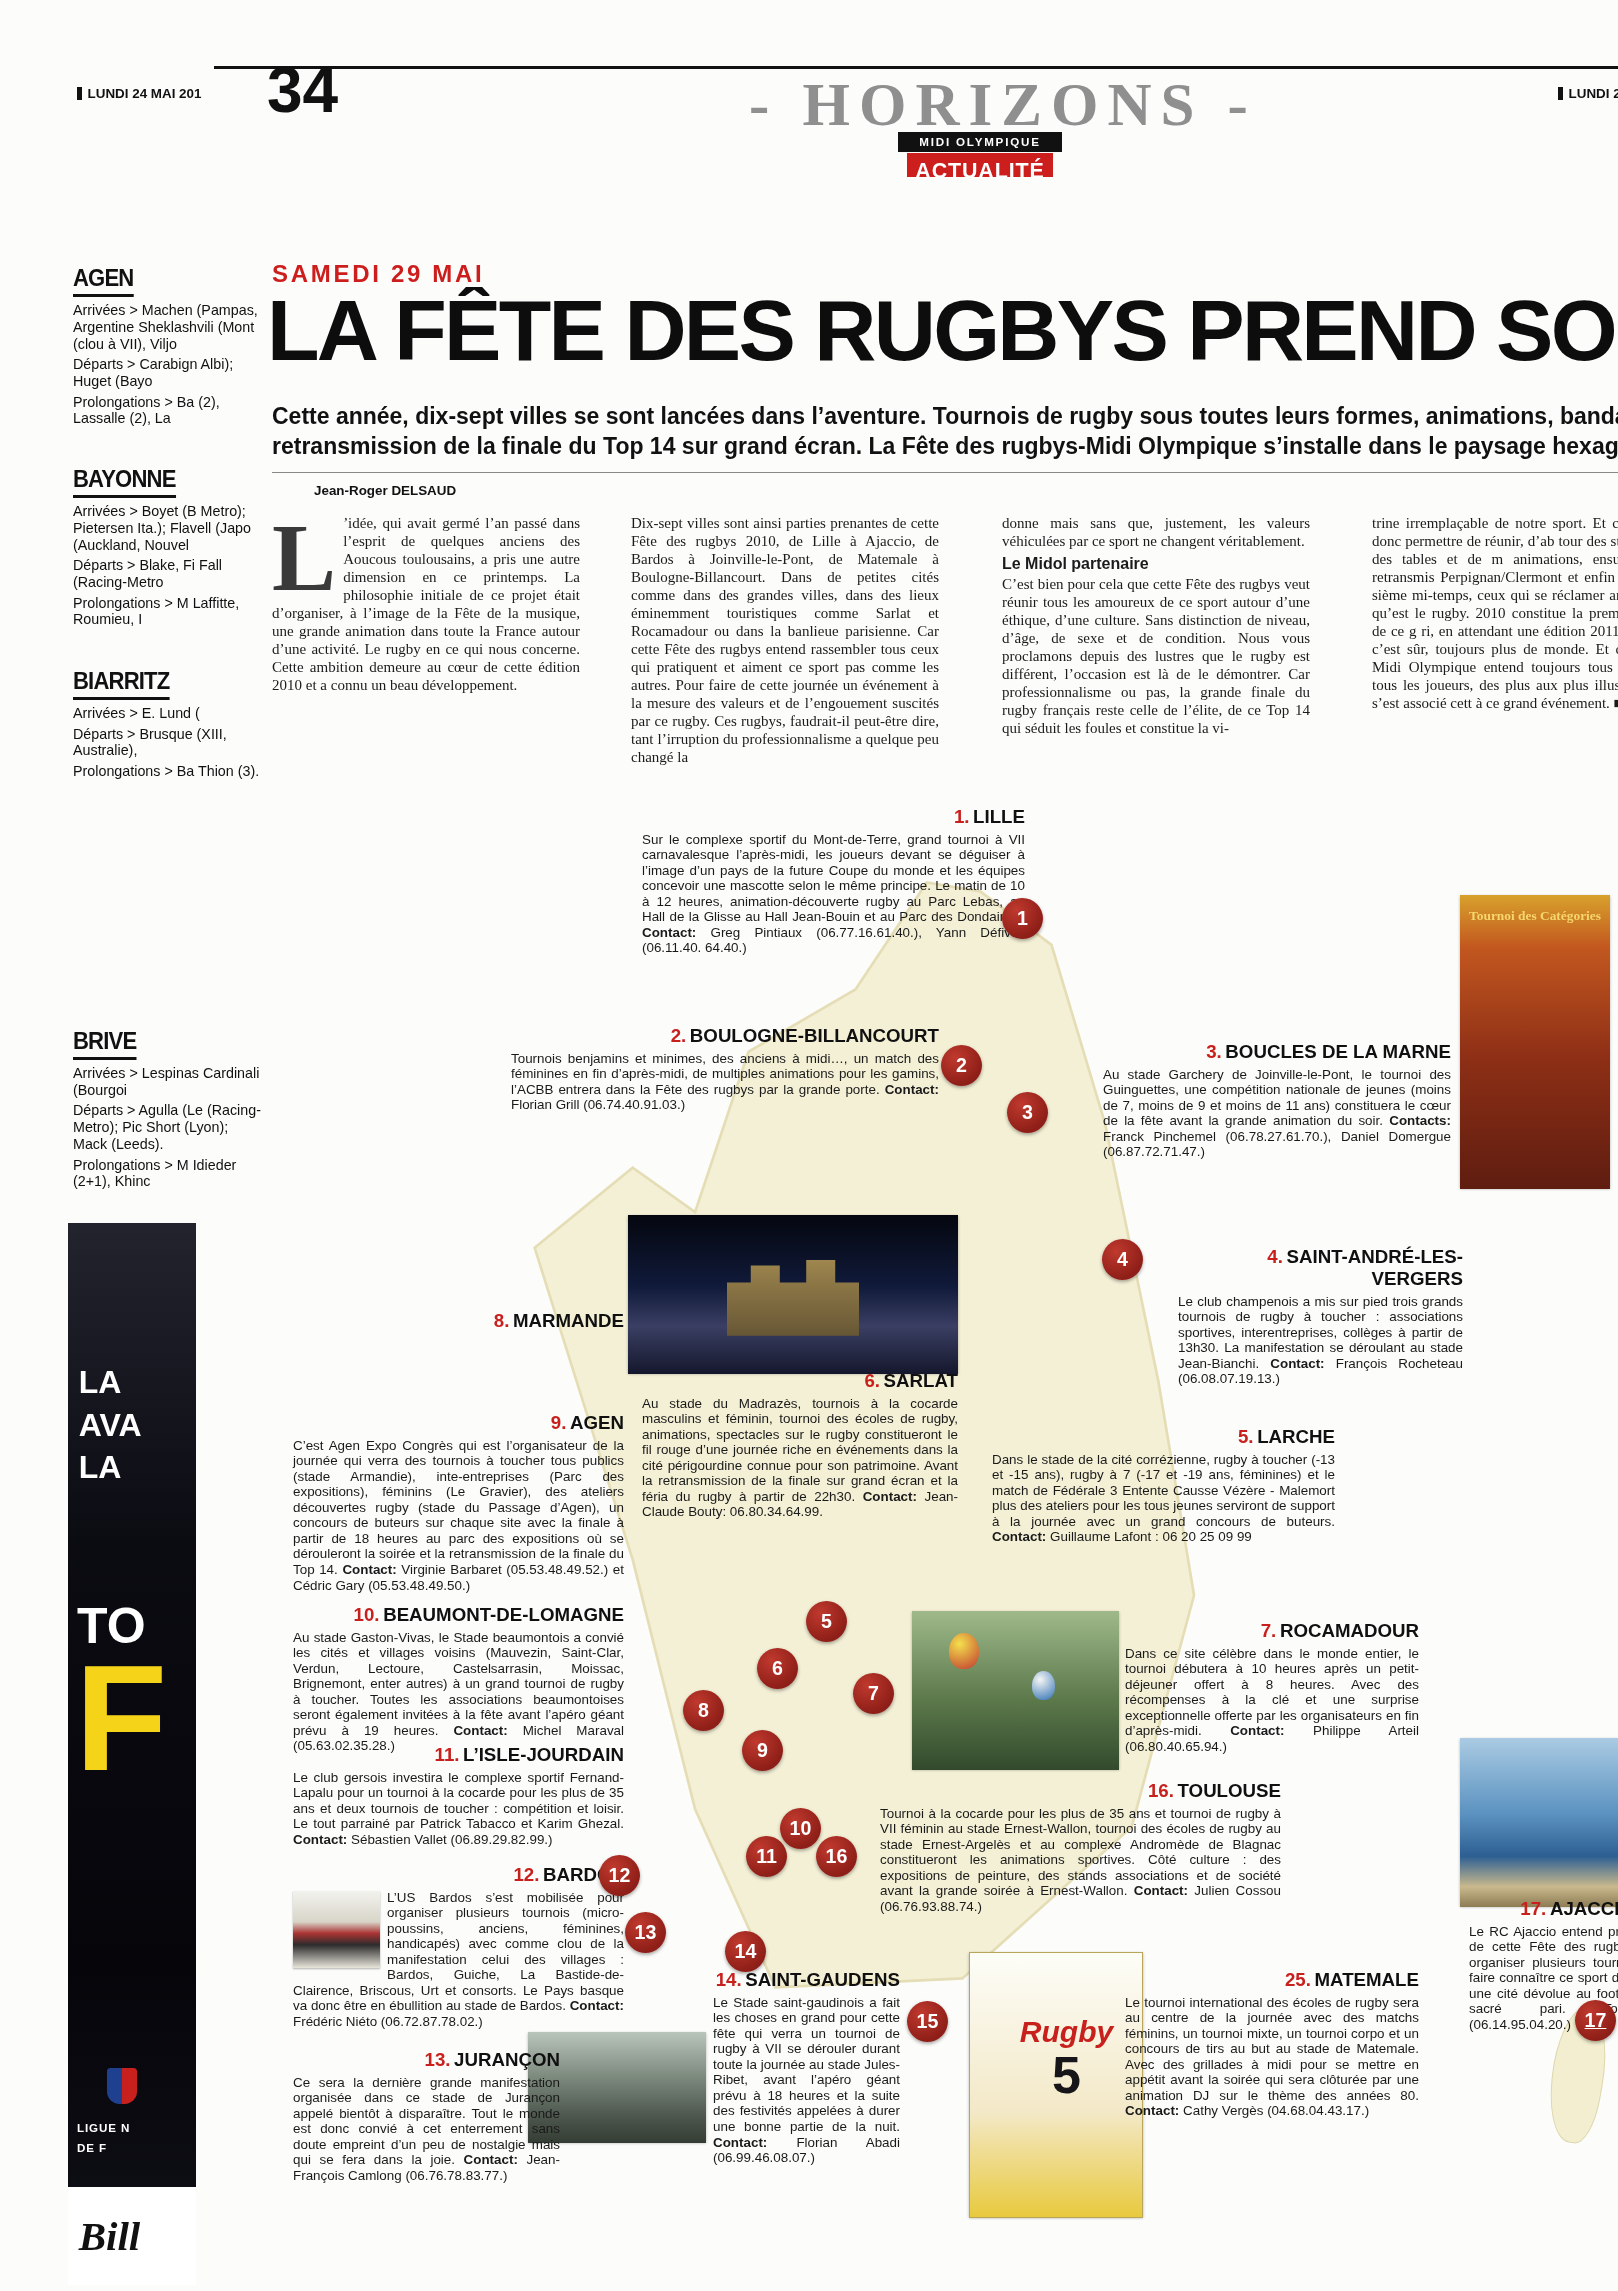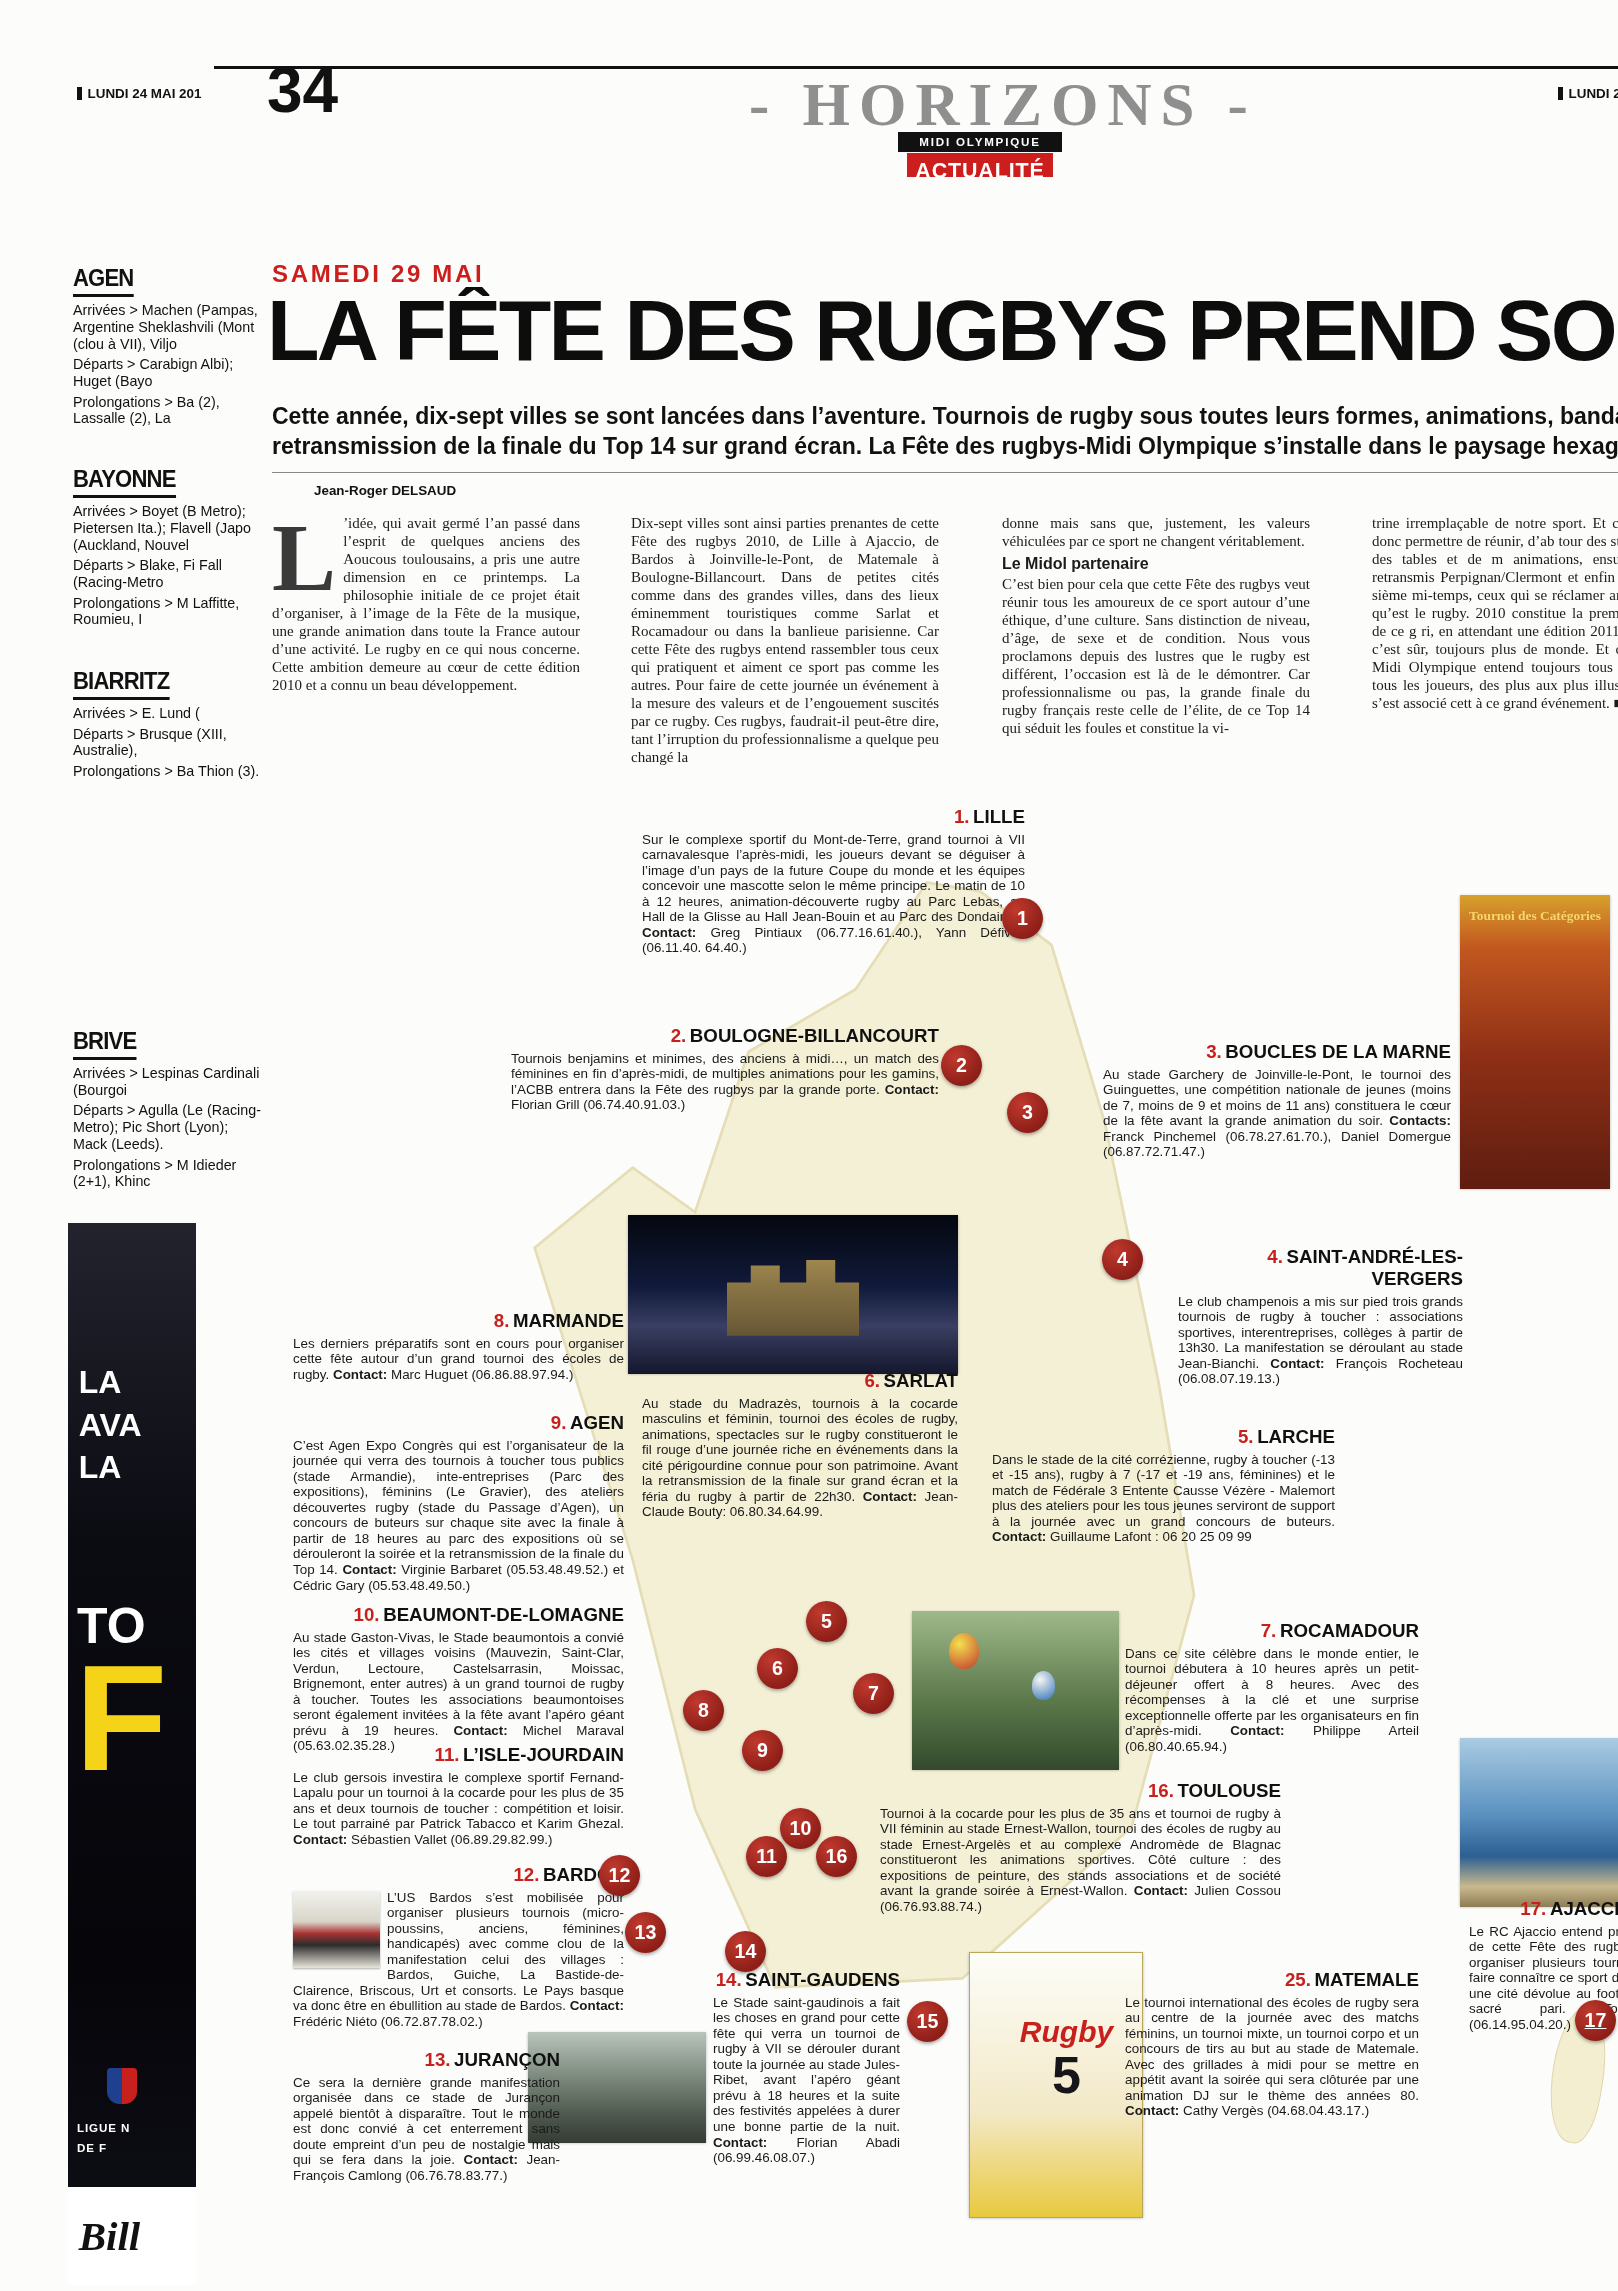--- a/index.html
+++ b/index.html
@@ -217,21 +217,20 @@
   <div class="city" style="left:642px;top:1370px;width:316px;">
     <h3><span class="cn">6.</span><span>SARLAT</span></h3>
     <p><span>Au stade du Madrazès, tournois à la cocarde masculins et féminin, tournoi des écoles de rugby, animations, spectacles sur le rugby constitueront le fil rouge d’une journée riche en événements dans la cité périgourdine connue pour son patrimoine. Avant la retransmission de la finale sur grand écran et la féria du rugby à partir de 22h30.</span> <b class="cl">Contact:</b> <span>Jean-Claude Bouty: 06.80.34.64.99.</span></p>
   </div>
   <div class="city" style="left:1125px;top:1620px;width:294px;">
     <h3><span class="cn">7.</span><span>ROCAMADOUR</span></h3>
     <p><span>Dans ce site célèbre dans le monde entier, le tournoi débutera à 10 heures après un petit-déjeuner offert à 8 heures. Avec des récompenses à la clé et une surprise exceptionnelle offerte par les organisateurs en fin d’après-midi.</span> <b class="cl">Contact:</b> <span>Philippe Arteil (06.80.40.65.94.)</span></p>
   </div>
   <div class="city" style="left:293px;top:1310px;width:331px;">
     <h3><span class="cn">8.</span><span>MARMANDE</span></h3>
-    <p><span>Les derniers préparatifs sont en cours pour organiser cette fête autour d’un grand tournoi des écoles de rugby.</span> <b class="cl">Contact:</b> <span>Marc Huguet (06.86.88.97.94.)</span></p>
   </div>
   <div class="city" style="left:293px;top:1412px;width:331px;">
     <h3><span class="cn">9.</span><span>AGEN</span></h3>
     <p><span>C’est Agen Expo Congrès qui est l’organisateur de la journée qui verra des tournois à toucher tous publics (stade Armandie), inte-entreprises (Parc des expositions), féminins (Le Gravier), des ateliers découvertes rugby (stade du Passage d’Agen), un concours de buteurs sur chaque site avec la finale à partir de 18 heures au parc des expositions où se dérouleront la soirée et la retransmission de la finale du Top 14.</span> <b class="cl">Contact:</b> <span>Virginie Barbaret (05.53.48.49.52.) et Cédric Gary (05.53.48.49.50.)</span></p>
   </div>
   <div class="city" style="left:293px;top:1604px;width:331px;">
     <h3><span class="cn">10.</span><span>BEAUMONT-DE-LOMAGNE</span></h3>
     <p><span>Au stade Gaston-Vivas, le Stade beaumontois a convié les cités et villages voisins (Mauvezin, Saint-Clar, Verdun, Lectoure, Castelsarrasin, Moissac, Brignemont, enter autres) à un grand tournoi de rugby à toucher. Toutes les associations beaumontoises seront également invitées à la fête avant l’apéro géant prévu à 19 heures.</span> <b class="cl">Contact:</b> <span>Michel Maraval (05.63.02.35.28.)</span></p>
   </div>
   <div class="city" style="left:293px;top:1744px;width:331px;">

